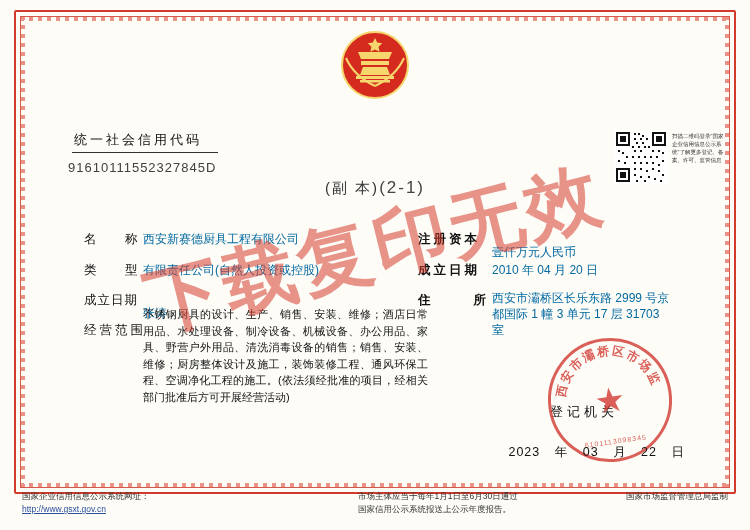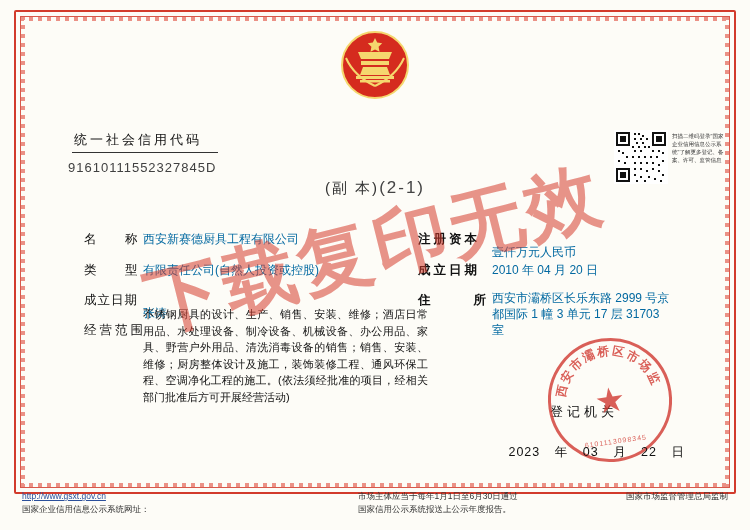--- a/index.html
+++ b/index.html
@@ -261,22 +261,22 @@
     <span>03</span>
     <span>月</span>
     <span>22</span>
     <span>日</span>
   </div>
 
   <div class="watermark">下载复印无效</div>
 
   <div class="footer">
     <div class="f-left">
+      <div>国家企业信用信息公示系统网址：</div>
       <div style="color:#2a4f9b;text-decoration:underline;">http://www.gsxt.gov.cn</div>
-      <div>国家企业信用信息公示系统网址：</div>
     </div>
     <div class="f-mid">
       <div>市场主体应当于每年1月1日至6月30日通过</div>
       <div>国家信用公示系统报送上公示年度报告。</div>
     </div>
     <div class="f-right">
       <div>国家市场监督管理总局监制</div>
     </div>
   </div>
 

